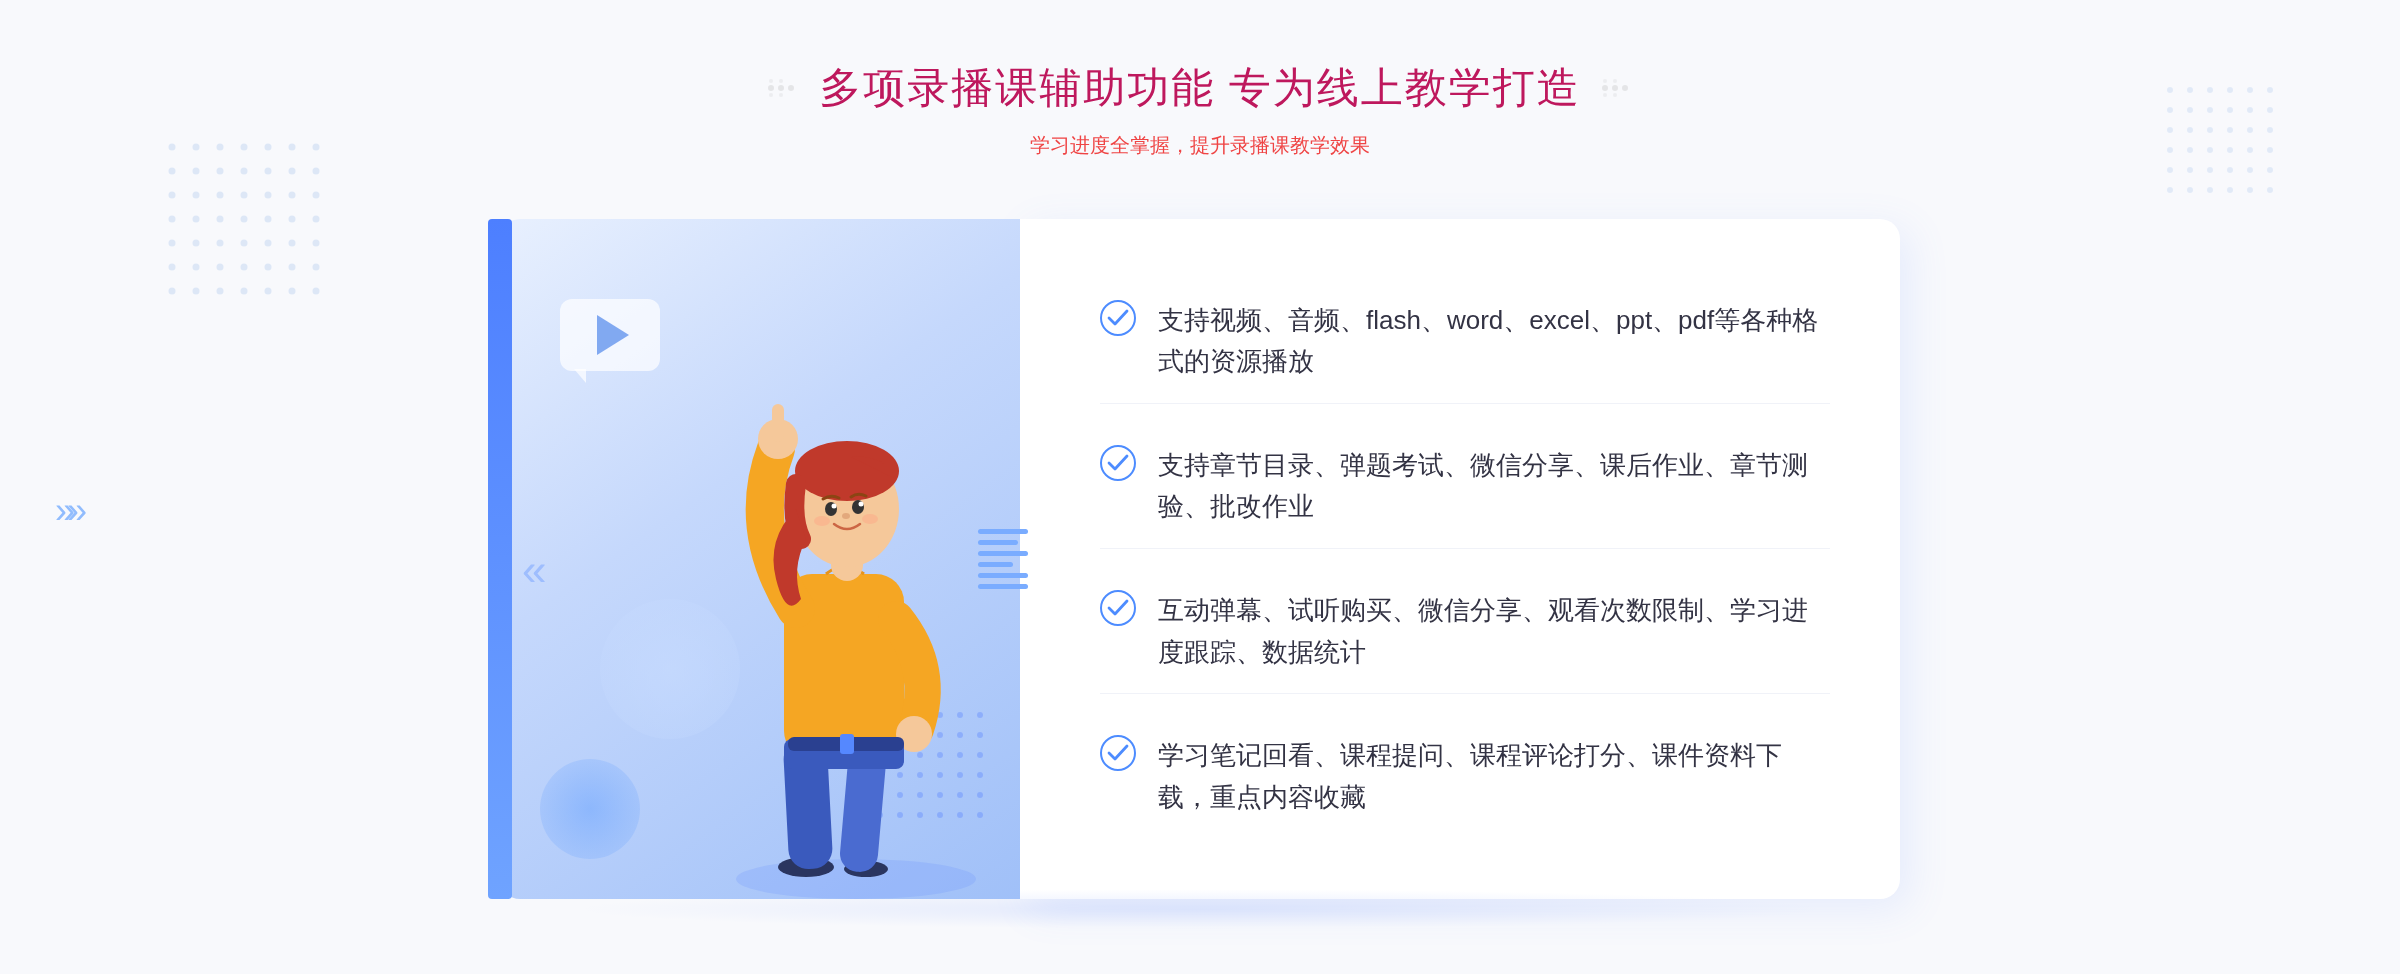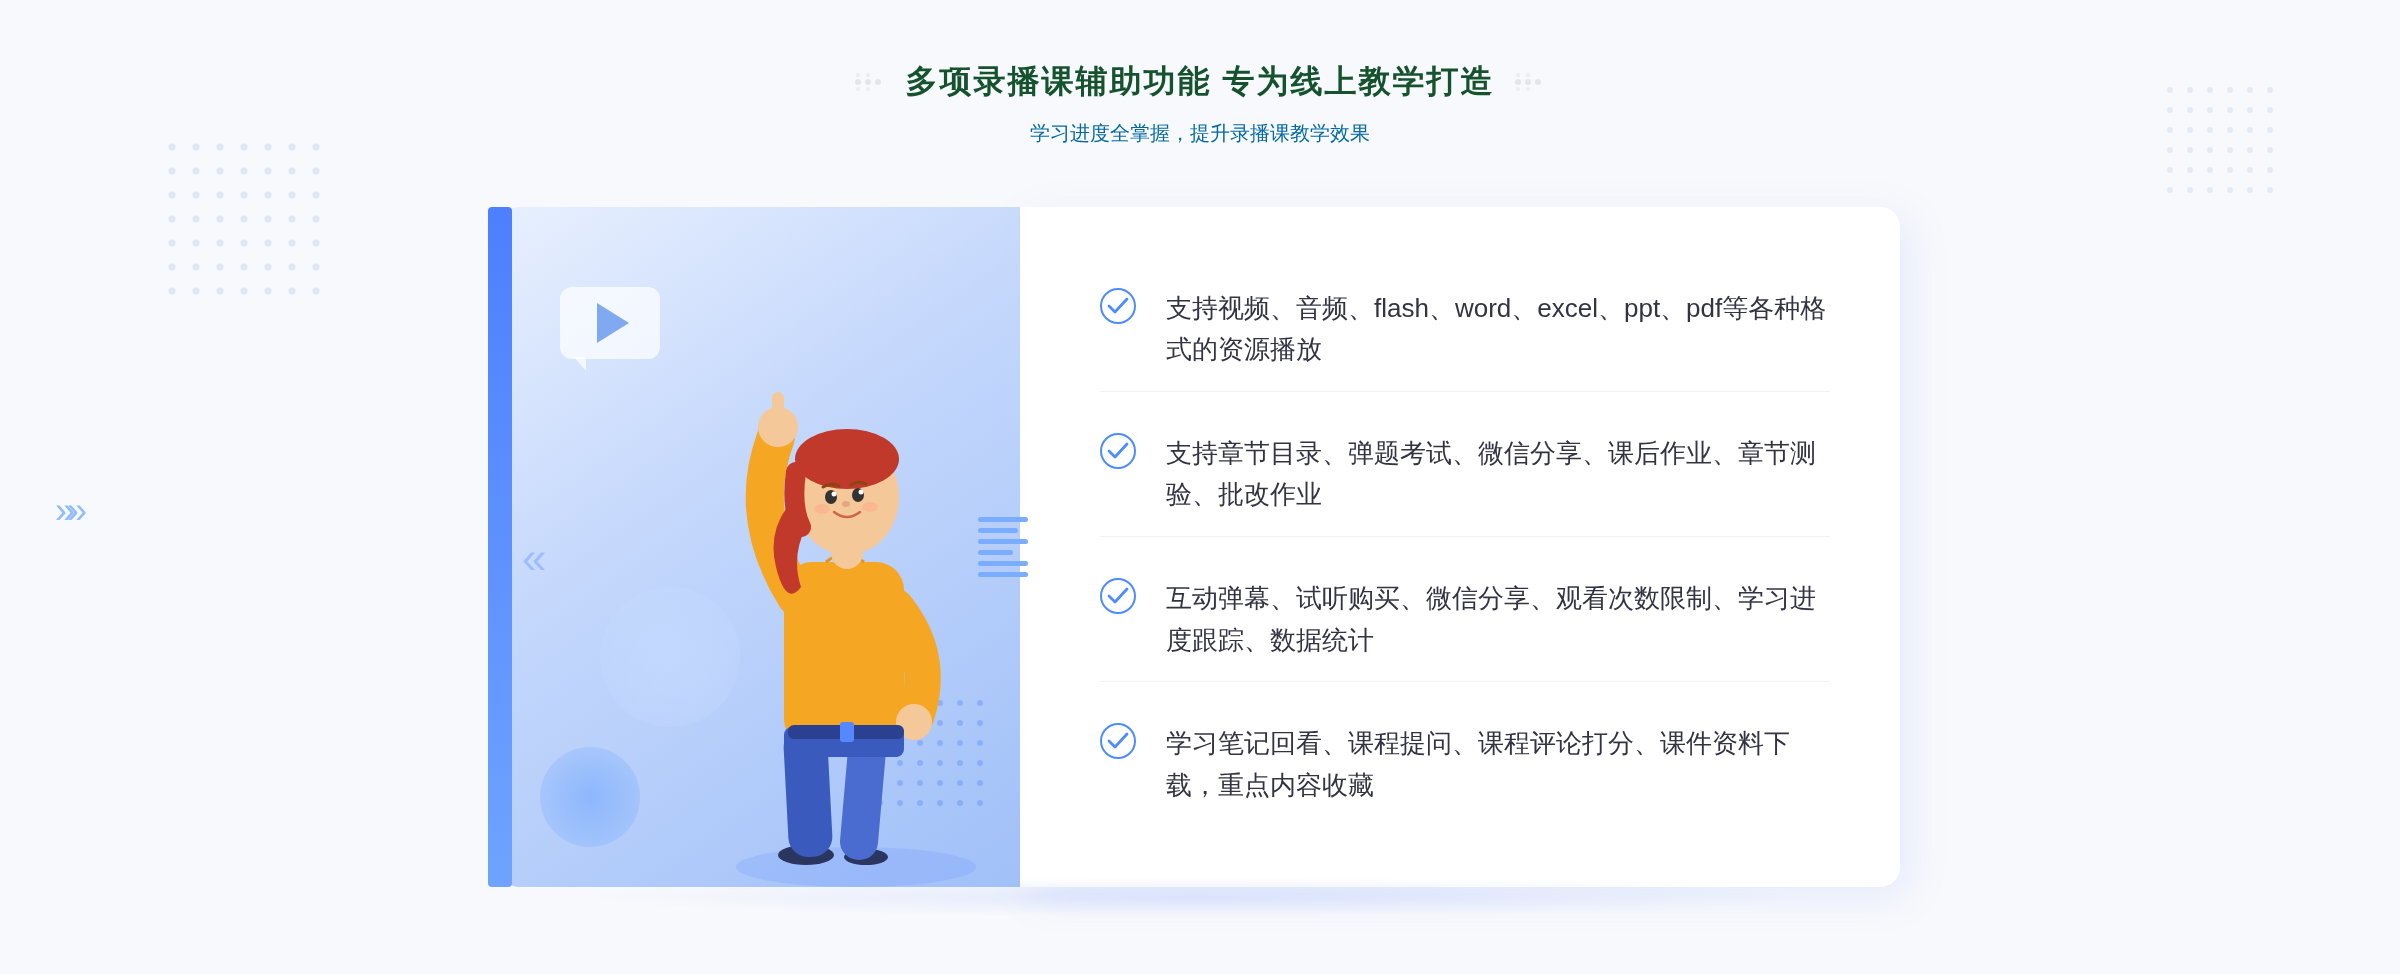--- a/index.html
+++ b/index.html
@@ -54,29 +54,29 @@
     }
 
     .header-decoration {
       display: flex;
       align-items: center;
       gap: 4px;
       opacity: 0.5;
     }
 
     .page-title {
-      font-size: 32px;
-      font-weight: 700;
-      color: #14532d;
+      font-size: 42px;
+      font-weight: 400;
+      color: #be185d;
       letter-spacing: 2px;
     }
 
     .page-subtitle {
       font-size: 20px;
-      color: #0369a1;
+      color: #ef4444;
       margin-top: 4px;
       font-weight: 400;
     }
 
     
     .main-content {
       display: flex;
       align-items: stretch;
       width: 1400px;
       position: relative;
@@ -177,21 +177,21 @@
       flex-direction: column;
       justify-content: space-around;
       box-shadow: 10px 10px 40px rgba(100,140,255,0.12);
       position: relative;
       z-index: 0;
     }
 
     .feature-item {
       display: flex;
       align-items: flex-start;
-      gap: 30px;
+      gap: 22px;
       padding: 20px 0;
       border-bottom: 1px solid #f0f2f8;
     }
 
     .feature-item:last-child {
       border-bottom: none;
     }
 
     .check-circle {
       width: 36px;

